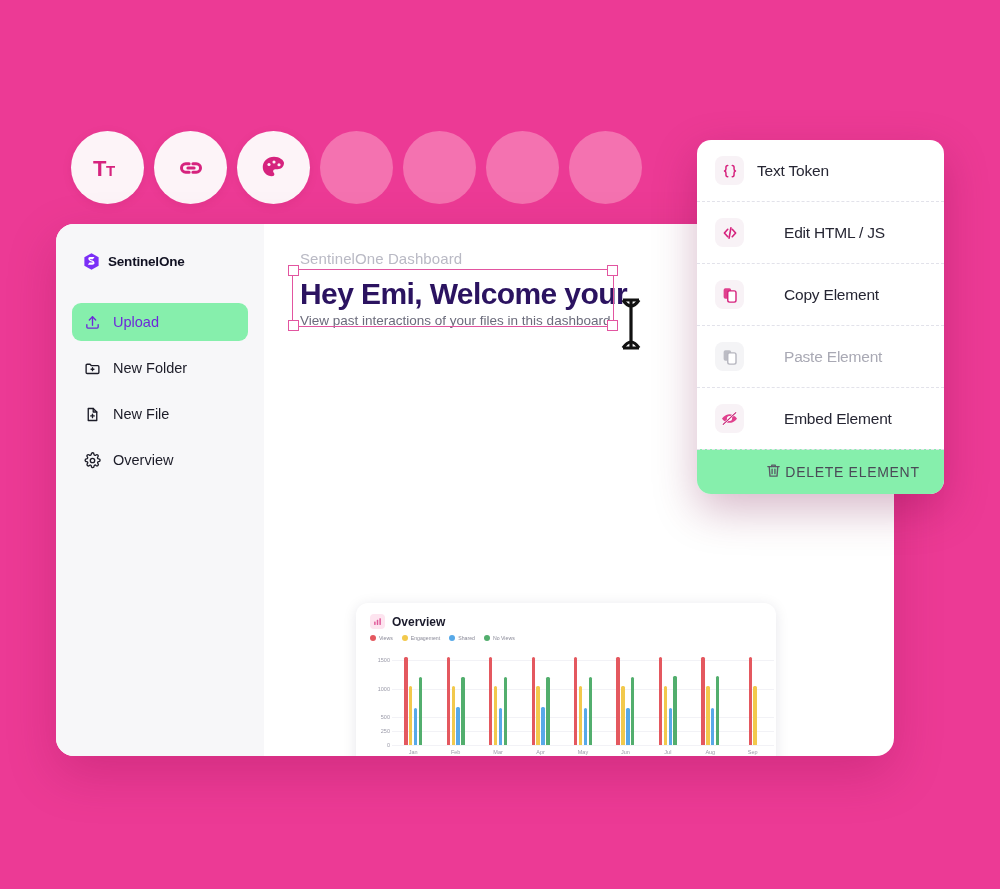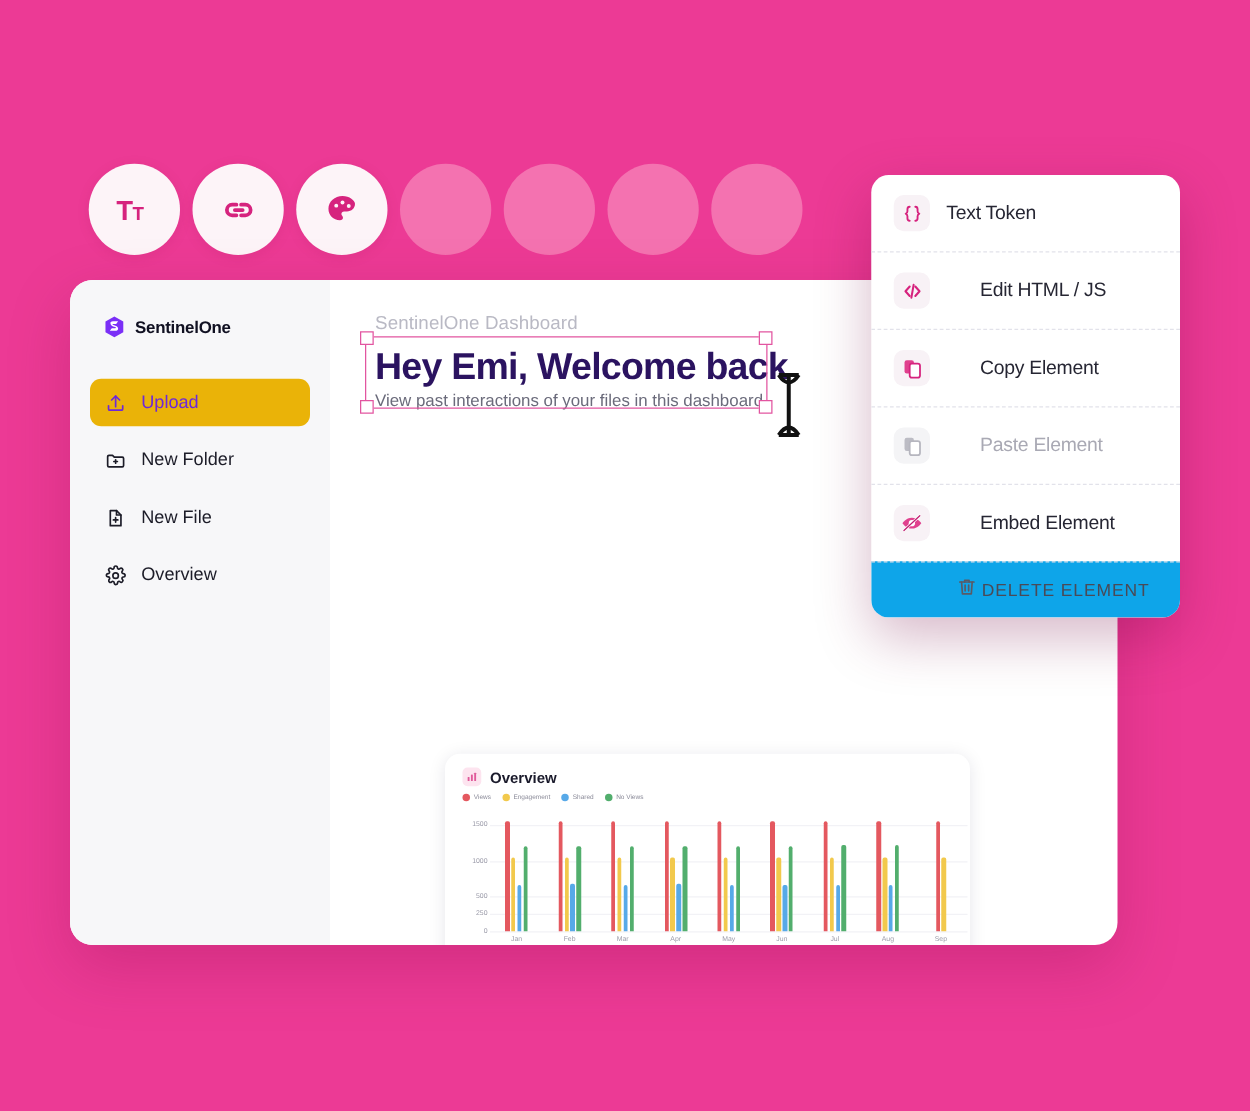--- a/index.html
+++ b/index.html
@@ -28,21 +28,21 @@
   }
   .sidebar{width:208px;background:#f7f7f9;flex:0 0 208px;padding:28px 0 0 0;position:relative;}
   .brand{display:flex;align-items:center;gap:7px;padding:0 0 0 26px;margin-bottom:32px;}
   .brand-name{font-size:13.5px;font-weight:bold;color:#111122;letter-spacing:-.2px;}
   .nav{padding:0 16px;}
   .nav-item{
     display:flex;align-items:center;gap:12px;
     height:38px;border-radius:9px;padding:0 12px;margin-bottom:8px;
     font-size:14.5px;color:#1c1c28;
   }
-  .nav-item.active{background:#eab308;color:#6d28d9;font-weight:normal;}
+  .nav-item.active{background:#86efac;color:#6d28d9;font-weight:normal;}
   .nav-item .lbl{line-height:1;}
   .nav-icon{width:17px;height:17px;flex:0 0 17px;display:block;}
 
   
   .main{flex:1;position:relative;padding:26px 24px 0 36px;overflow:hidden;}
   .crumb{font-size:15px;color:#b9b9c4;letter-spacing:.1px;margin-bottom:10px;}
   .title-wrap{position:relative;display:inline-block;}
   .page-title{
     font-size:30px;font-weight:bold;color:#2b1360;letter-spacing:-.6px;
     line-height:1.12;margin:0;white-space:nowrap;
@@ -105,21 +105,21 @@
   .ctx-item + .ctx-item{border-top:1px dashed #e2e2ea;gap:40px;}
   .ctx-ico{
     width:29px;height:29px;border-radius:8px;background:#f8f2f6;
     display:flex;align-items:center;justify-content:center;flex:0 0 29px;
   }
   .ctx-lbl{font-size:15.5px;color:#262633;letter-spacing:-.2px;}
   .ctx-item.disabled .ctx-lbl{color:#a9a9b4;}
   .ctx-item.disabled .ctx-ico{background:#f4f4f6;}
   .ctx-delete{
     display:flex;align-items:center;justify-content:center;gap:3px;
-    height:44px;background:#0ea5e9;border-top:1px dashed #e2e2ea;padding-left:44px;
+    height:44px;background:#86efac;border-top:1px dashed #e2e2ea;padding-left:44px;
   }
   .ctx-delete .ctx-lbl{font-size:14px;letter-spacing:.7px;color:#4a4a57;}
 </style>
 </head>
 <body>
 
 <div class="stage">
 
   <div class="fab-row">
     <div class="fab solid">
@@ -197,21 +197,21 @@
           </svg>
           <span class="lbl">Overview</span>
         </div>
       </div>
     </div>
 
     <div class="main">
       <div class="crumb">SentinelOne Dashboard</div>
 
       <div class="title-wrap">
-        <h1 class="page-title">Hey Emi, Welcome back</h1>
+        <h1 class="page-title">Hey Emi, Welcome your</h1>
         <div class="sel-box">
           <span class="handle tl"></span>
           <span class="handle tr"></span>
           <span class="handle bl"></span>
           <span class="handle br"></span>
         </div>
       </div>
       <p class="subtitle">View past interactions of your files in this dashboard.</p>
     </div>
 

